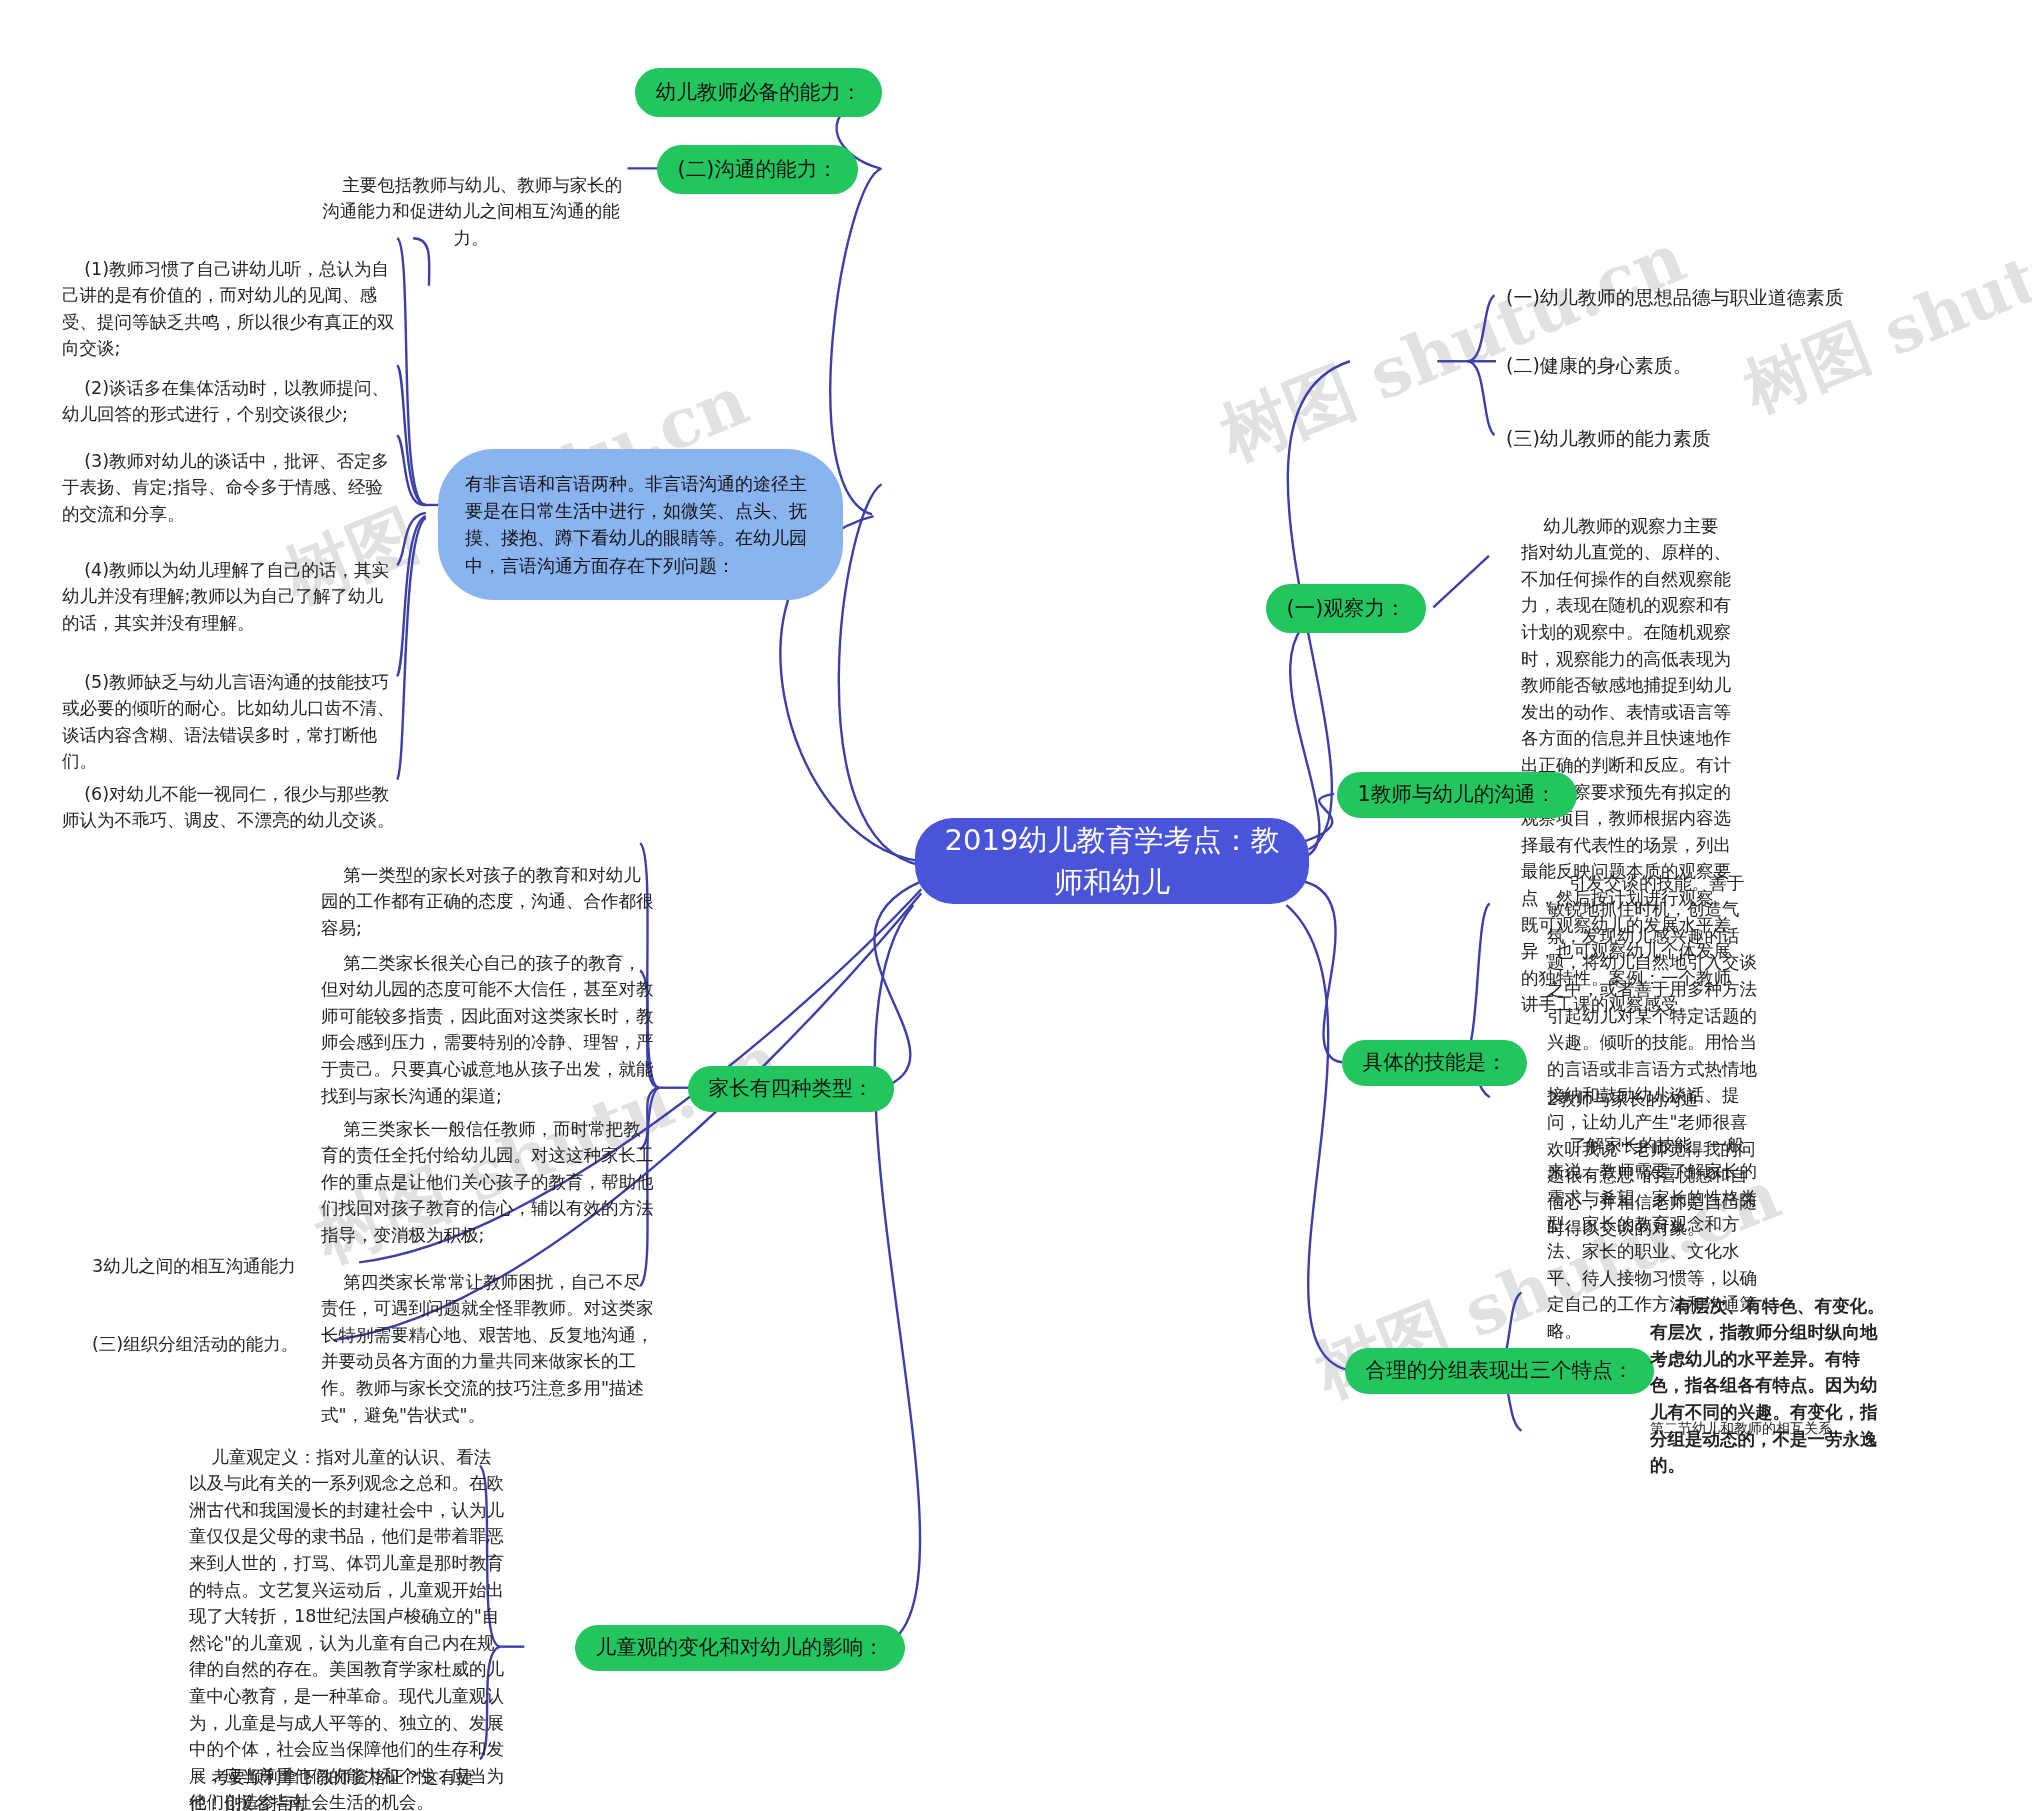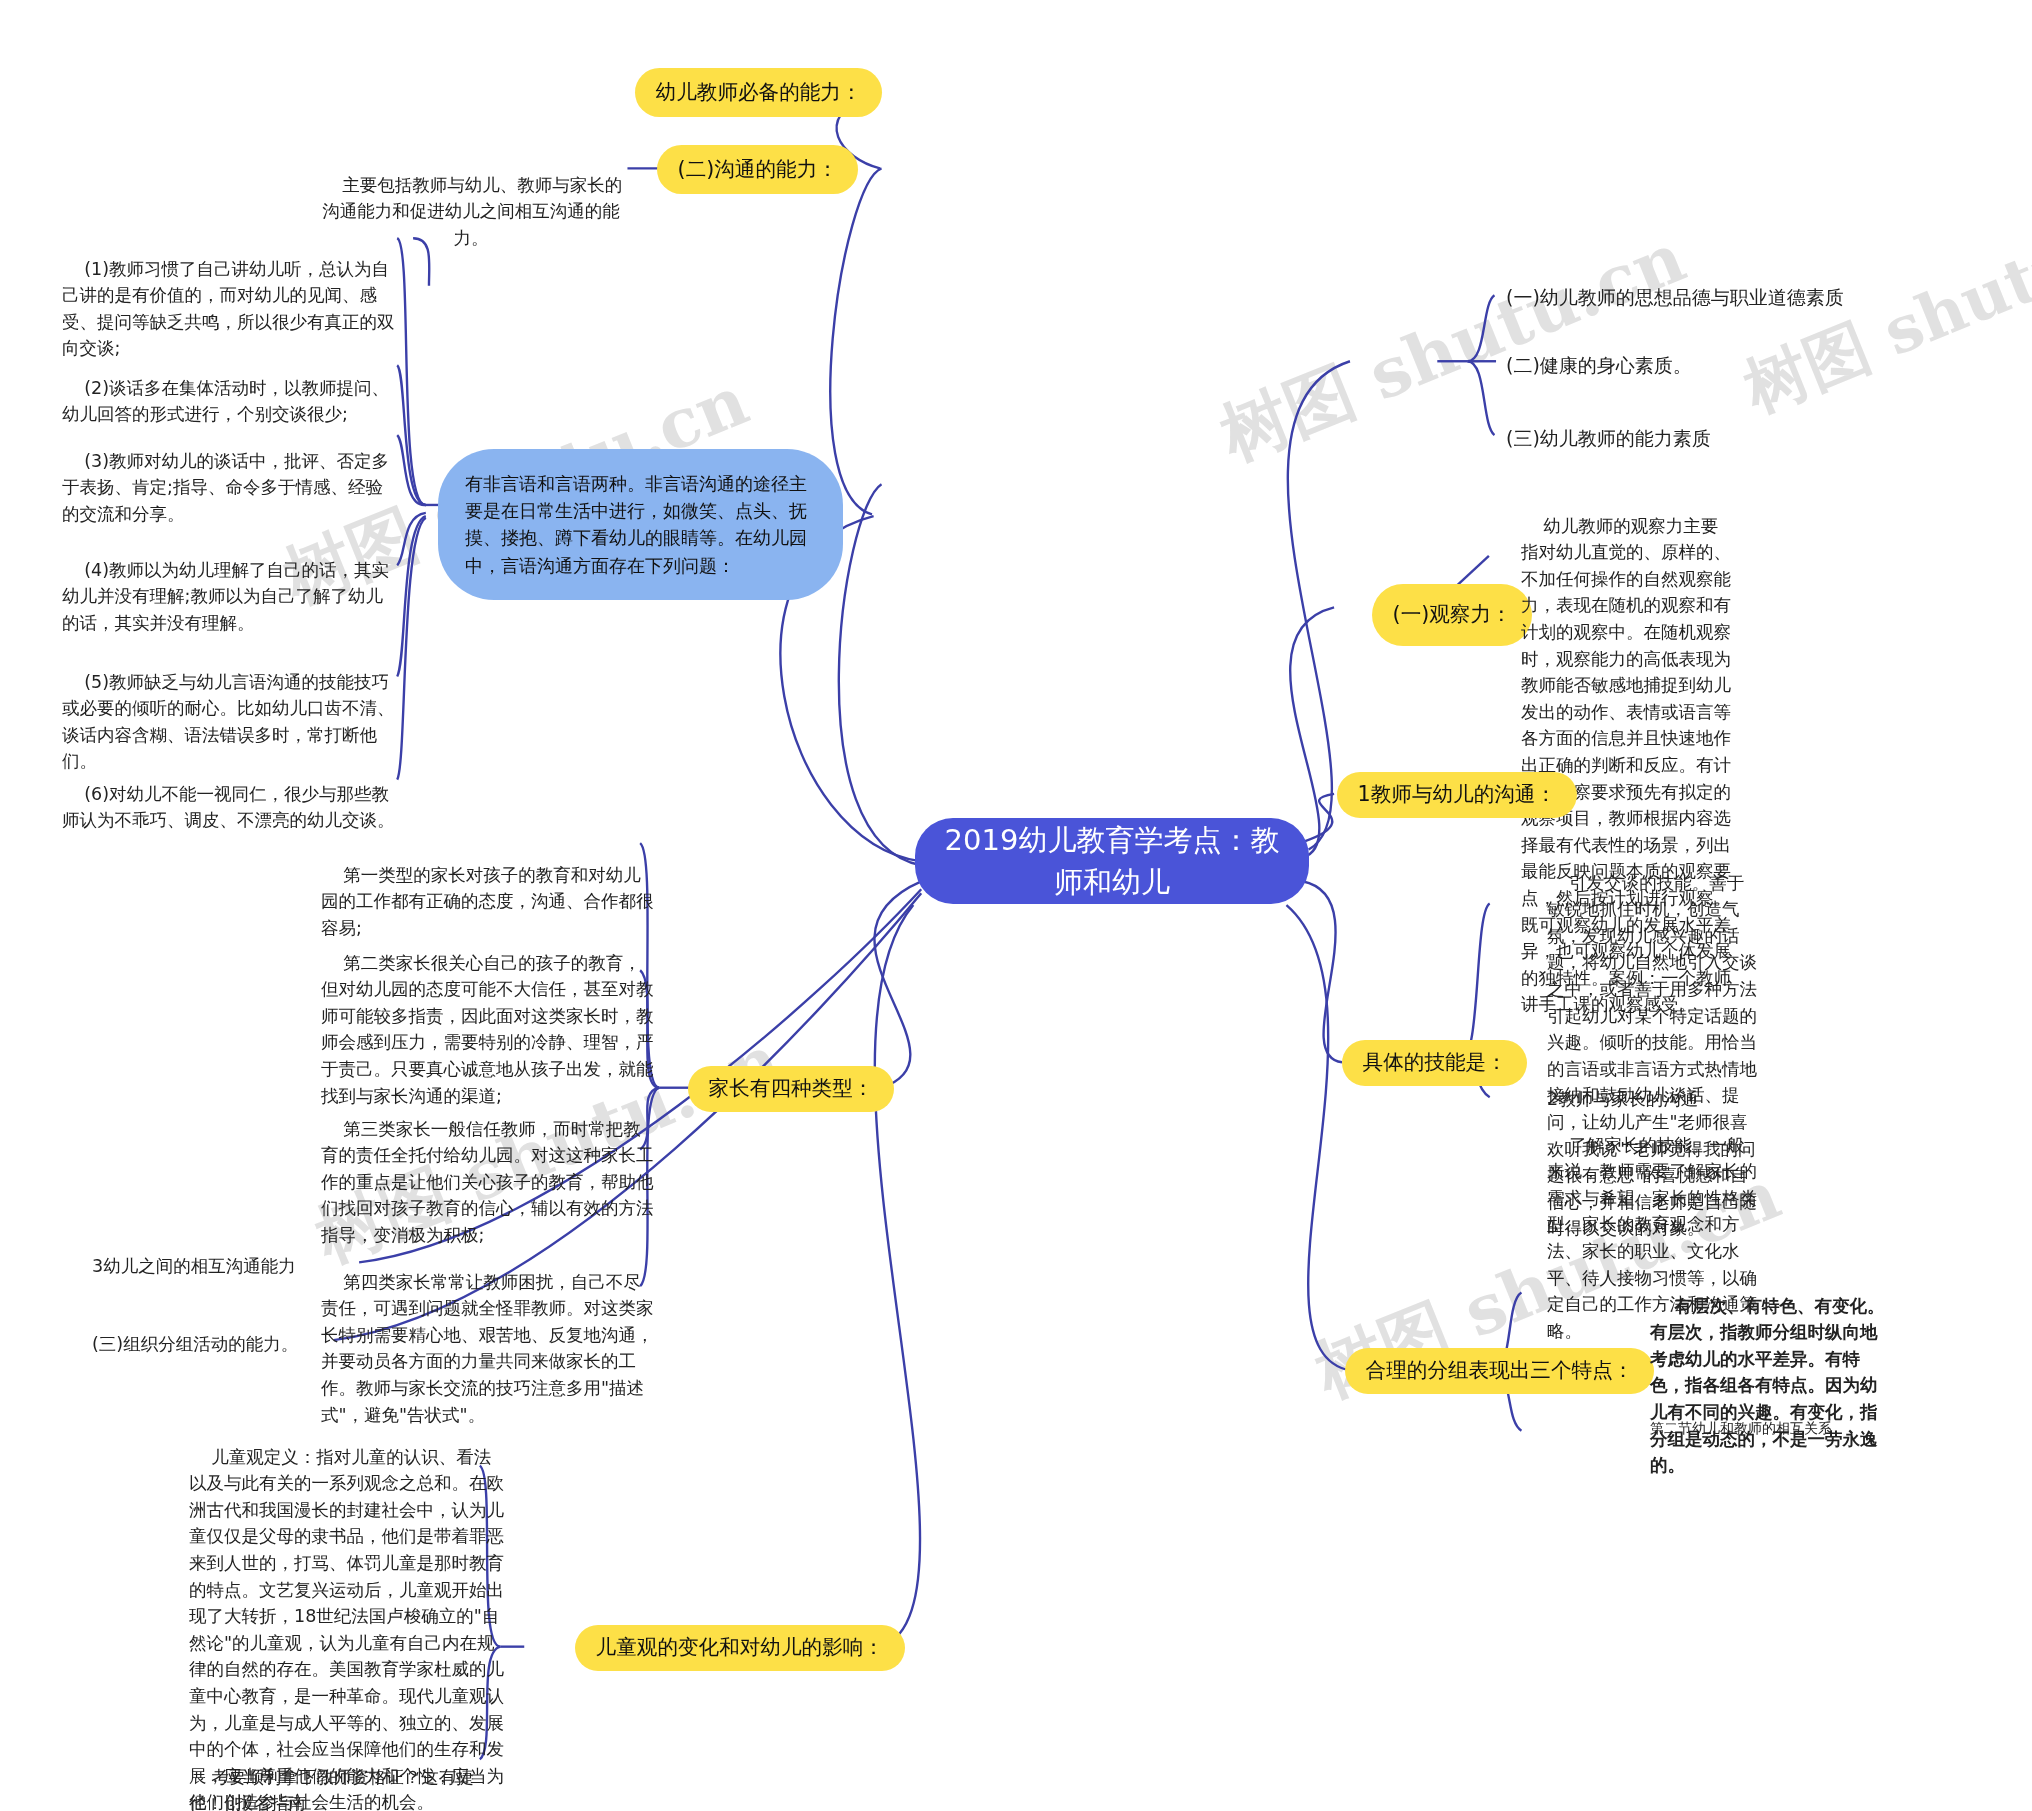--- a/index.html
+++ b/index.html
@@ -24,21 +24,21 @@
     white-space:nowrap;
     transform-origin:center center;
     pointer-events:none;
     user-select:none;
   }
   .node{
     position:absolute;
     box-sizing:border-box;
   }
   .pill{
-    background:#fde047;
+    background:#22c55e;
     color:#111;
     border-radius:793px;
     display:flex;
     align-items:center;
     justify-content:center;
     text-align:center;
     padding:8px 20.6px;
     font-size:20.6px;
     line-height:1.35;
     white-space:nowrap;
@@ -199,21 +199,21 @@
   <div class="node leaf-nowrap" style="left:1506px;top:283px;">
     <span>(一)幼儿教师的思想品德与职业道德素质</span>
   </div>
   <div class="node leaf-nowrap" style="left:1506px;top:351px;">
     <span>(二)健康的身心素质。</span>
   </div>
   <div class="node leaf-nowrap" style="left:1506px;top:424px;">
     <span>(三)幼儿教师的能力素质</span>
   </div>
 
-  <div class="node pill" style="left:1372px;top:584px;height:62px;">
+  <div class="node pill" style="left:1266px;top:584px;height:49px;">
     <span>(一)观察力：</span>
   </div>
 
   <div class="node leaf" style="left:1521px;top:486px;width:213px;">
     <span>幼儿教师的观察力主要指对幼儿直觉的、原样的、不加任何操作的自然观察能力，表现在随机的观察和有计划的观察中。在随机观察时，观察能力的高低表现为教师能否敏感地捕捉到幼儿发出的动作、表情或语言等各方面的信息并且快速地作出正确的判断和反应。有计划的观察要求预先有拟定的观察项目，教师根据内容选择最有代表性的场景，列出最能反映问题本质的观察要点，然后按计划进行观察。既可观察幼儿的发展水平差异，也可观察幼儿个体发展的独特性。案例：一个教师讲手工课的观察感受。</span>
   </div>
 
   <div class="node pill" style="left:1337px;top:772px;height:46px;">
     <span>1教师与幼儿的沟通：</span>
   </div>

